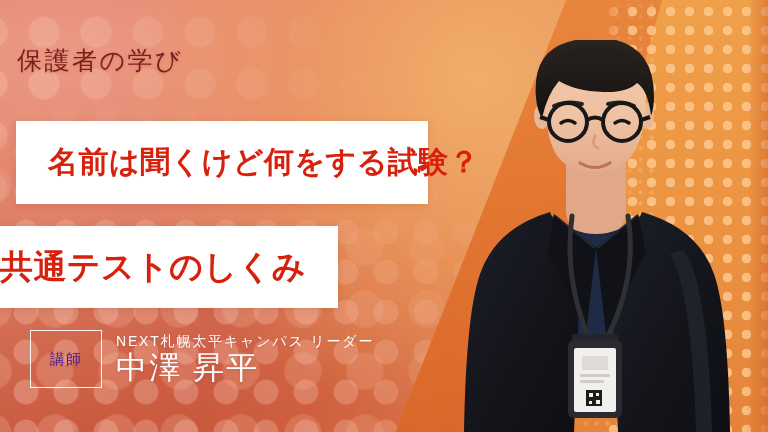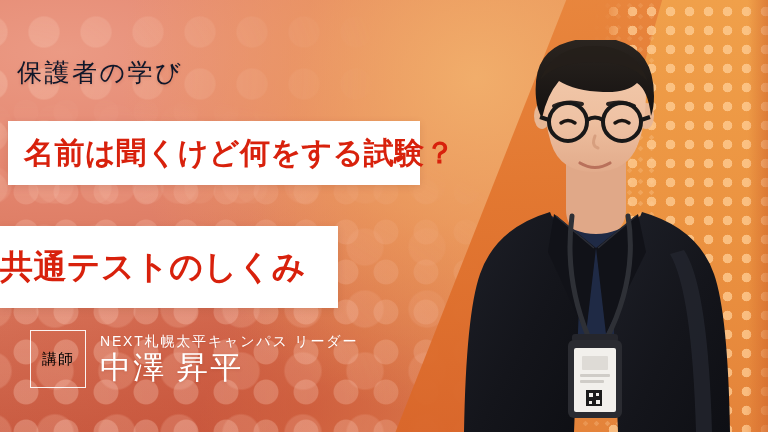--- a/index.html
+++ b/index.html
@@ -73,46 +73,45 @@
     background:linear-gradient(90deg, rgba(214,108,46,0) 0%, rgba(206,98,42,.55) 100%);
   }
 
   
   .portrait{position:absolute;left:432px;top:40px;width:336px;height:392px;}
   .portrait svg{display:block;width:100%;height:100%;}
 
   
   .kicker{
     position:absolute;left:17px;top:45px;
-    color:#0f172a;font-size:25px;line-height:1.2;
+    color:#7f1d1d;font-size:25px;line-height:1.2;
     letter-spacing:.10em;font-weight:400;
     text-shadow:0 1px 3px rgba(150,60,40,.25);
     white-space:nowrap;
-    margin-top:12px;
   }
 
   .title-bar{
     position:absolute;background:#ffffff;
     display:flex;align-items:center;
     box-shadow:0 2px 7px rgba(130,55,35,.16);
   }
   .title-bar .txt{
     color:#d8210c;font-weight:700;white-space:nowrap;
   }
-  #bar1{left:8px;top:121px;width:412px;height:64px;padding-left:16px;}
+  #bar1{left:16px;top:121px;width:412px;height:83px;padding-left:32px;}
   #bar1 .txt{font-size:30px;letter-spacing:.015em;}
   #bar2{left:0;top:226px;width:338px;height:82px;}
   #bar2 .txt{font-size:33px;letter-spacing:.012em;}
 
   
   .instructor{position:absolute;left:30px;top:330px;display:flex;align-items:center;gap:14px;}
   .badge{
-    width:56px;height:58px;border:1.5px solid rgba(255,255,255,.92);
+    width:72px;height:58px;border:1.5px solid rgba(255,255,255,.92);
     display:flex;align-items:center;justify-content:center;
-    color:#000000;font-size:15px;letter-spacing:.06em;font-weight:400;
+    color:#4c1d95;font-size:15px;letter-spacing:.06em;font-weight:400;
     text-shadow:0 1px 2px rgba(150,60,40,.2);
   }
   .who{display:flex;flex-direction:column;justify-content:center;padding-top:1px;}
   .role{
     color:#ffffff;font-size:14px;letter-spacing:.13em;line-height:1.25;
     white-space:nowrap;text-shadow:0 1px 2px rgba(150,60,40,.22);
   }
   .name{
     color:#ffffff;font-size:31px;letter-spacing:.07em;line-height:1.15;
     white-space:nowrap;text-shadow:0 1px 3px rgba(150,60,40,.25);

